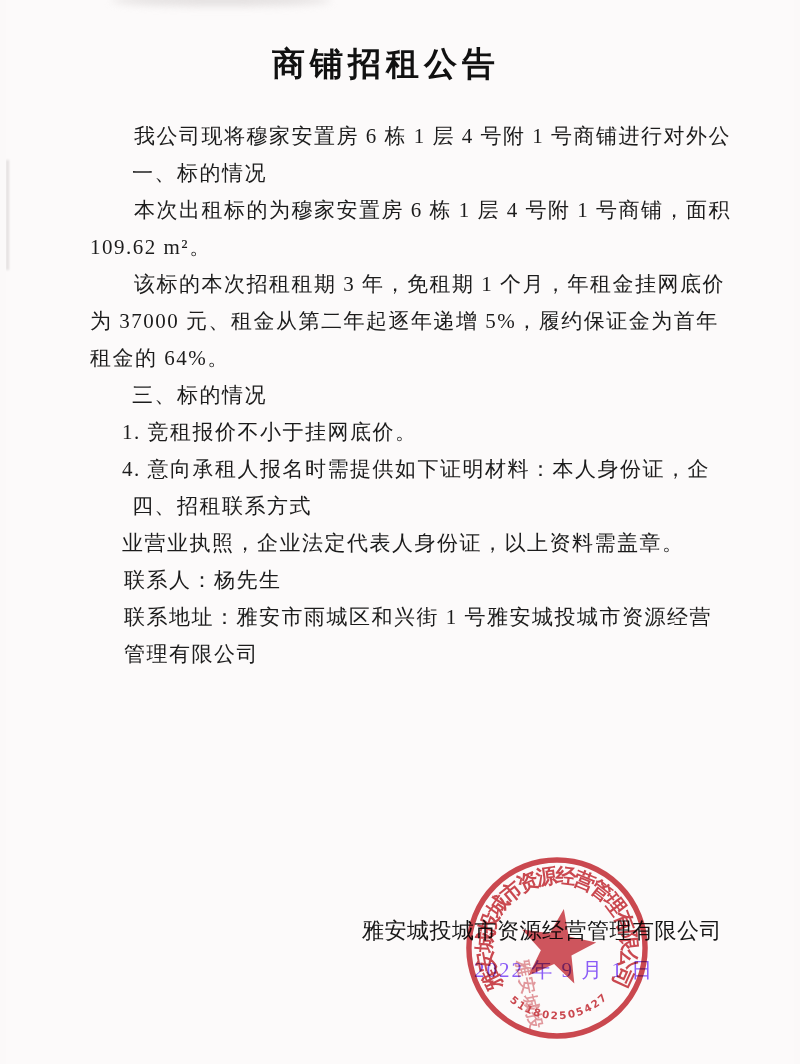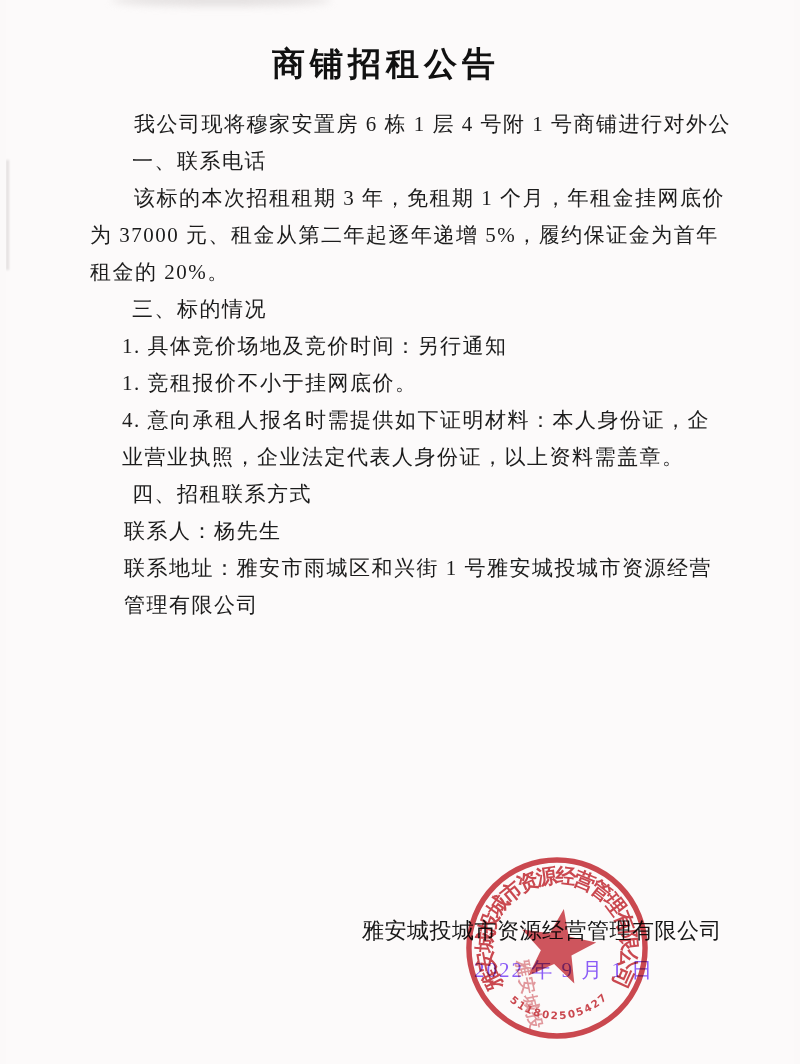--- a/index.html
+++ b/index.html
@@ -35,21 +35,21 @@
     left: -14px;
     padding-top: 40px;
     text-align: center;
     font-size: 33px;
     font-weight: bold;
     letter-spacing: 5px;
     line-height: 48px;
     color: #111;
   }
   .body-text {
-    margin-top: 18px;
+    margin-top: 30px;
     padding-left: 84px;
     padding-right: 78px;
     font-size: 21px;
     letter-spacing: 1.5px;
   }
   .line { line-height: 37px; white-space: nowrap; }
   .ind-intro  { padding-left: 44px; }  
   .ind-head   { padding-left: 42px; }  
   .ind-item   { padding-left: 32px; }  
   .ind-contact{ padding-left: 34px; }  
@@ -101,33 +101,34 @@
 <div class="page">
 
   <div class="scan-smudge"></div>
   <div class="edge-mark"></div>
 
   <h1 class="title">商铺招租公告</h1>
 
   <div class="body-text">
     <div class="line ind-intro">我公司现将穆家安置房 6 栋 1 层 4 号附 1 号商铺进行对外公</div>
 
-    <div class="line ind-head">一、联系电话</div>
+    <div class="line ind-head">一、标的情况</div>
+    <div class="line ind-intro">本次出租标的为穆家安置房 6 栋 1 层 4 号附 1 号商铺，面积</div>
+    <div class="line">109.62 m²。</div>
 
     <div class="line ind-intro">该标的本次招租租期 3 年，免租期 1 个月，年租金挂网底价</div>
     <div class="line">为 37000 元、租金从第二年起逐年递增 5%，履约保证金为首年</div>
-    <div class="line">租金的 20%。</div>
+    <div class="line">租金的 64%。</div>
 
     <div class="line ind-head">三、标的情况</div>
-    <div class="line ind-item">1. 具体竞价场地及竞价时间：另行通知</div>
     <div class="line ind-item">1. 竞租报价不小于挂网底价。</div>
     <div class="line ind-item">4. 意向承租人报名时需提供如下证明材料：本人身份证，企</div>
+    <div class="line ind-head">四、招租联系方式</div>
+
     <div class="line ind-item">业营业执照，企业法定代表人身份证，以上资料需盖章。</div>
-
-    <div class="line ind-head">四、招租联系方式</div>
     <div class="line ind-contact">联系人：杨先生</div>
     <div class="line ind-contact">联系地址：雅安市雨城区和兴街 1 号雅安城投城市资源经营</div>
     <div class="line ind-contact">管理有限公司</div>
   </div>
 
   <div class="sig-company">雅安城投城市资源经营管理有限公司</div>
   <div class="sig-date">2022 年 9 月 1 日</div>
 
   <div class="stamp">
     <svg viewBox="0 0 190 190" xmlns="http://www.w3.org/2000/svg">

